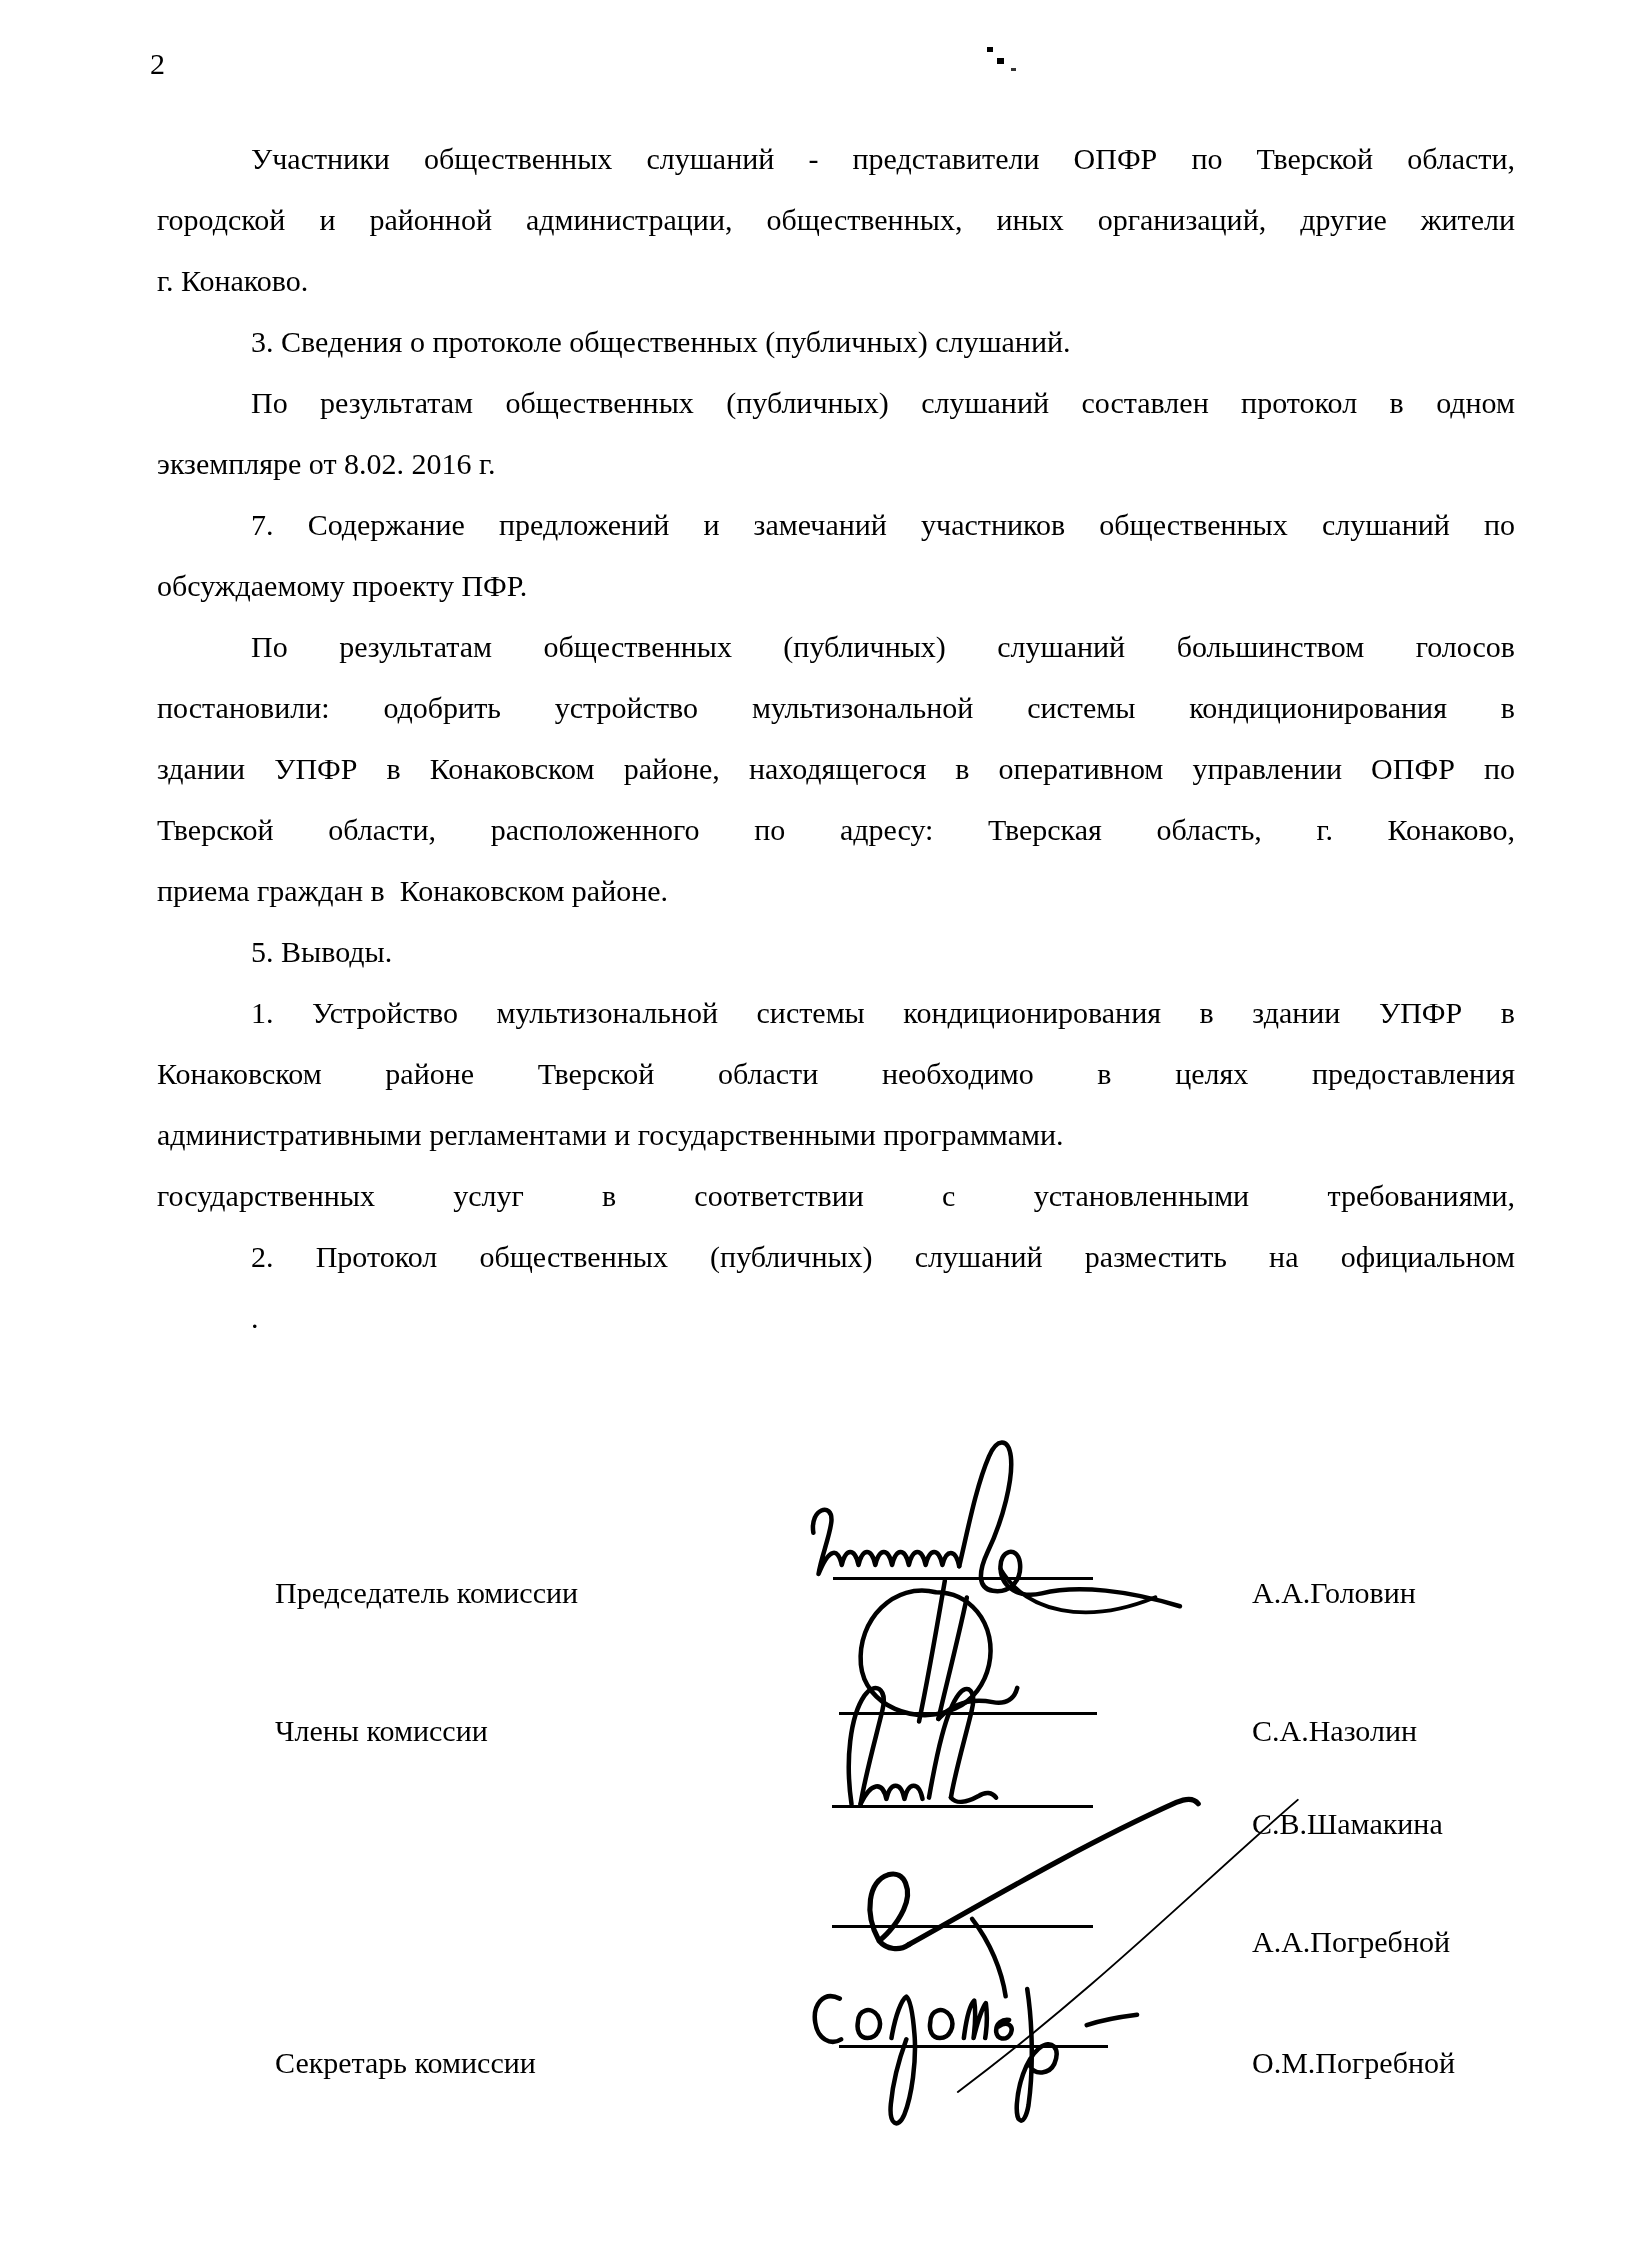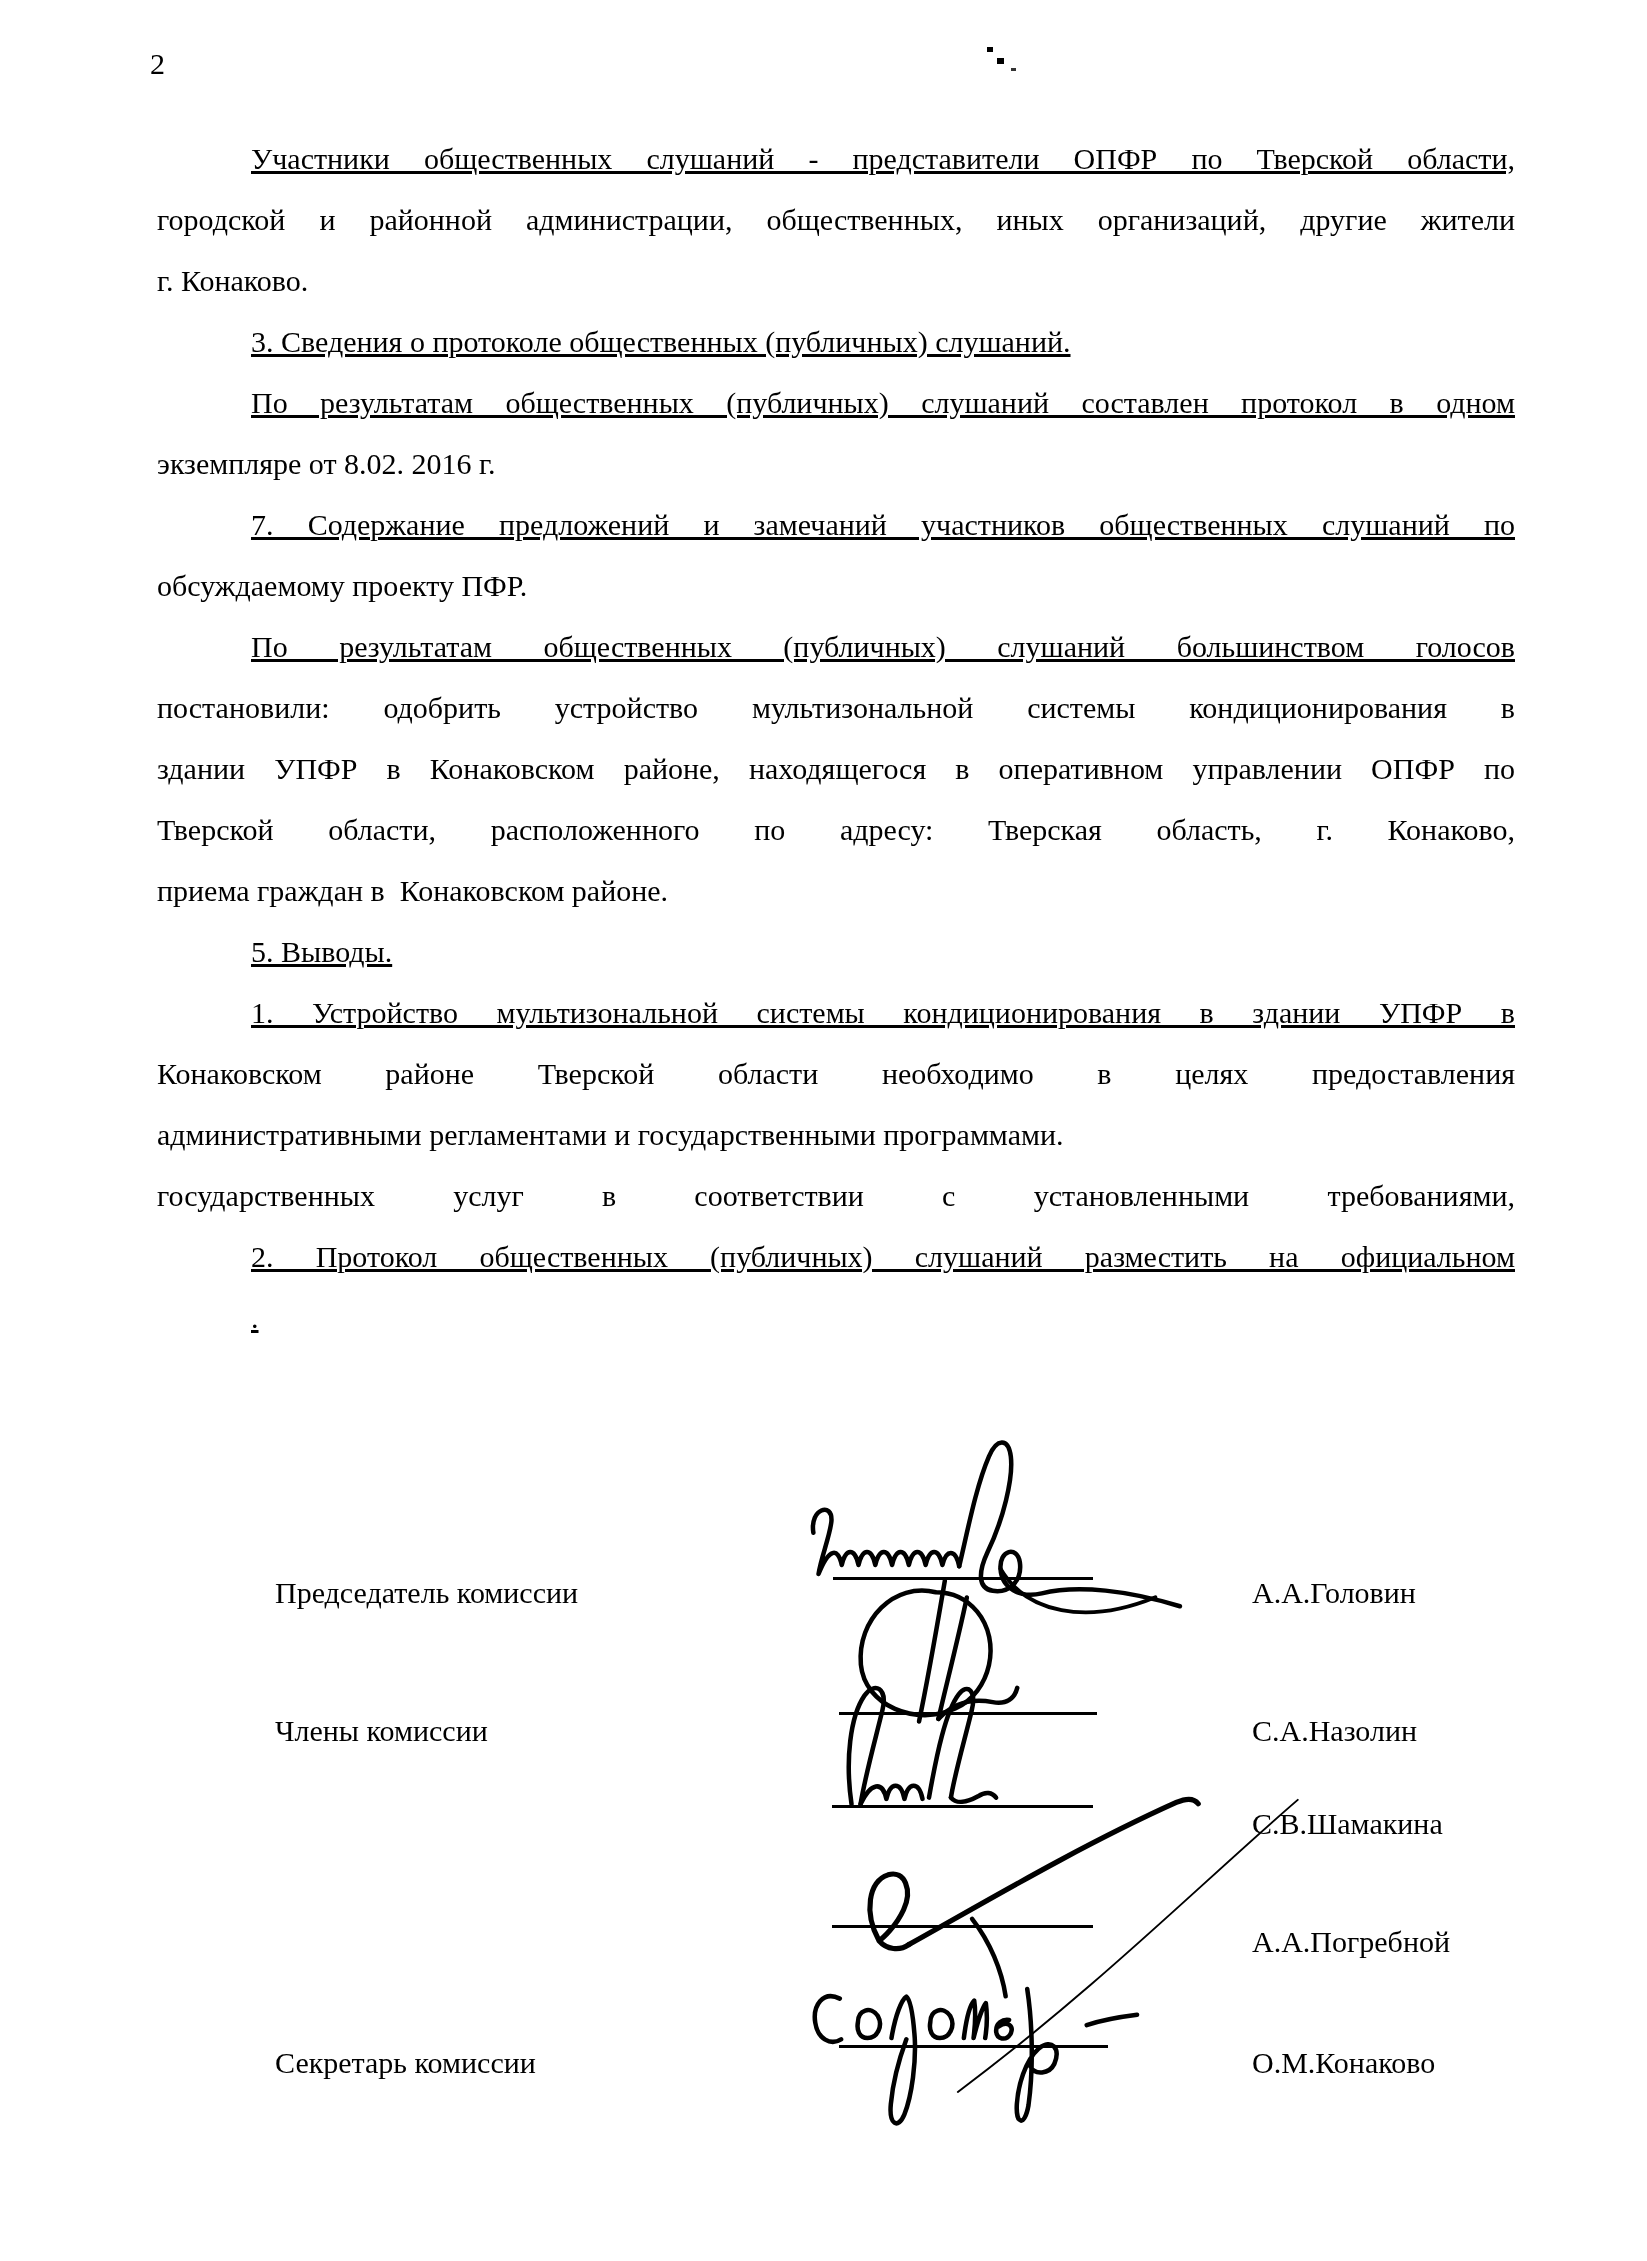--- a/index.html
+++ b/index.html
@@ -18,21 +18,21 @@
   .body-text{
     position:absolute;left:157px;top:128px;width:1358px;
   }
   .line{
     height:61px;line-height:61px;
     font-size:30px;
     white-space:pre-wrap;
     text-align:left;
   }
   .line.j{text-align:justify;text-align-last:justify;}
-  .line.ind{text-indent:94px;text-decoration:underline;}
+  .line.ind{text-indent:94px;}
   .b{font-weight:bold;}
   .u{text-decoration:underline;text-decoration-thickness:2.6px;text-underline-offset:4.5px;}
   .sig-label,.sig-name{
     position:absolute;font-size:30px;line-height:34px;white-space:nowrap;margin-top:36px;
   }
   .sig-label{left:275px;}
   .sig-name{left:1252px;}
   .l1{top:1540px}.l2{top:1678px}.l5{top:2010px}
   .n1{top:1540px}.n2{top:1678px}.n3{top:1771px}.n4{top:1889px}.n5{top:2010px}
   .sig-line{position:absolute;height:3.2px;background:#000;}
@@ -129,16 +129,16 @@
     <path stroke-width="7" d="M60 55 C34 42 18 66 22 92 C26 118 46 128 62 118"></path>
     <path stroke-width="7" d="M88 92 C88 72 108 66 119 82 C127 96 119 116 103 116 C90 116 86 103 88 92"></path>
     <path stroke-width="7" d="M140 116 C146 80 156 56 163 52 C171 58 174 88 176 116 C178 152 172 204 160 234 C150 258 136 250 139 218 C142 186 152 148 163 118"></path>
     <path stroke-width="7" d="M200 92 C200 72 220 66 231 82 C239 96 231 116 215 116 C202 116 198 103 200 92"></path>
     <path stroke-width="7" d="M252 116 C256 84 262 64 268 58 C271 78 269 100 267 116 C273 92 280 70 286 62 C289 84 287 104 285 116"></path>
     <path stroke-width="7" d="M306 98 C320 88 330 98 324 110 C317 121 303 118 302 106 C301 94 312 86 322 88"></path>
     <path stroke-width="7" d="M350 40 C358 92 360 162 352 220 C346 254 332 250 334 218 C336 190 346 152 368 132 C388 116 402 132 392 156 C384 172 362 174 355 160"></path>
     <path stroke-width="7" d="M442 96 C472 86 504 82 520 80"></path>
   </svg>
   <div class="sig-line u5"></div>
-  <span class="sig-name n5">О.М.Конаково</span>
+  <span class="sig-name n5">О.М.Погребной</span>
 
 </div>
 
 
 </body></html>

